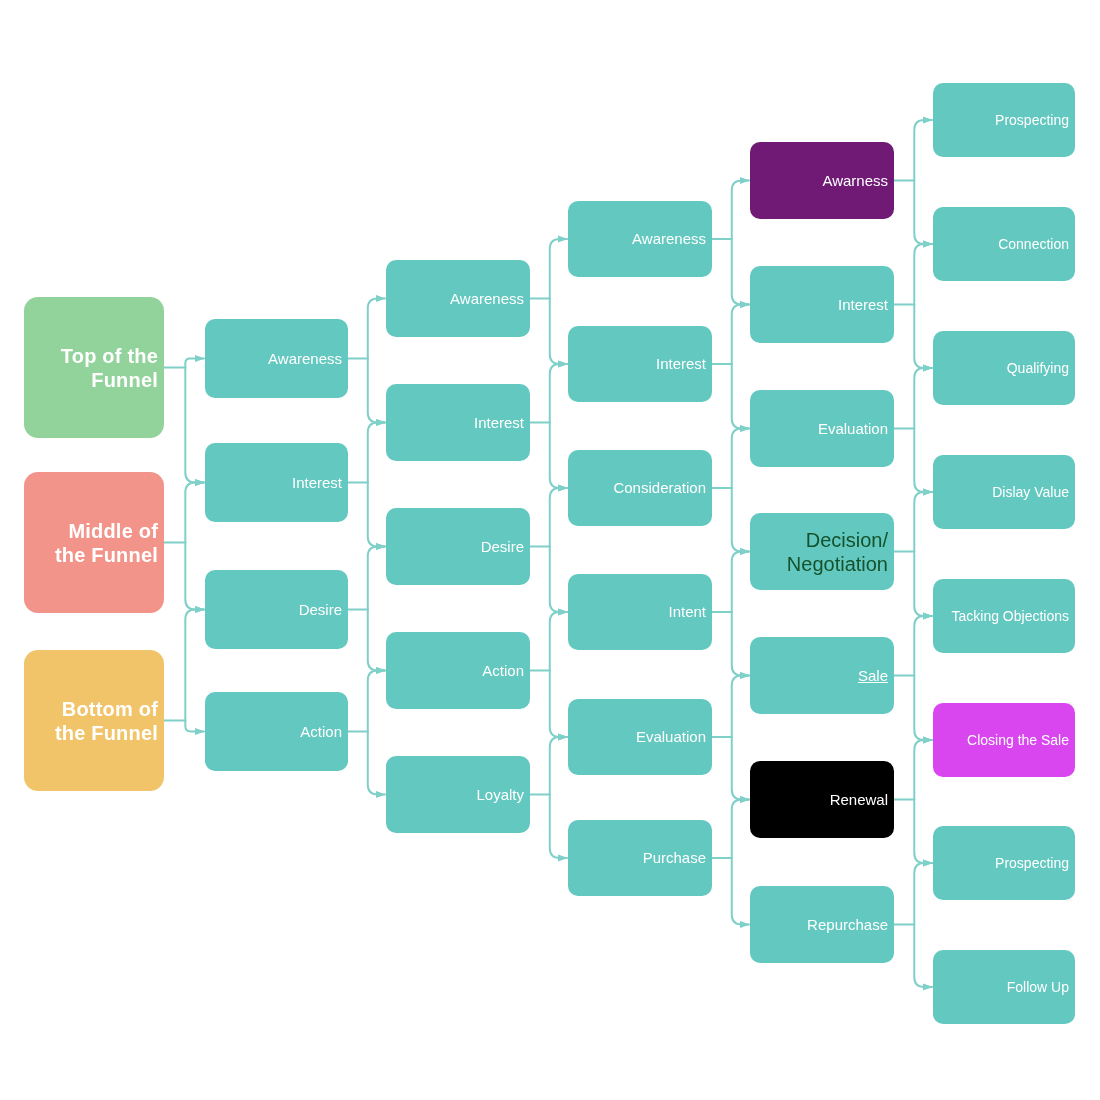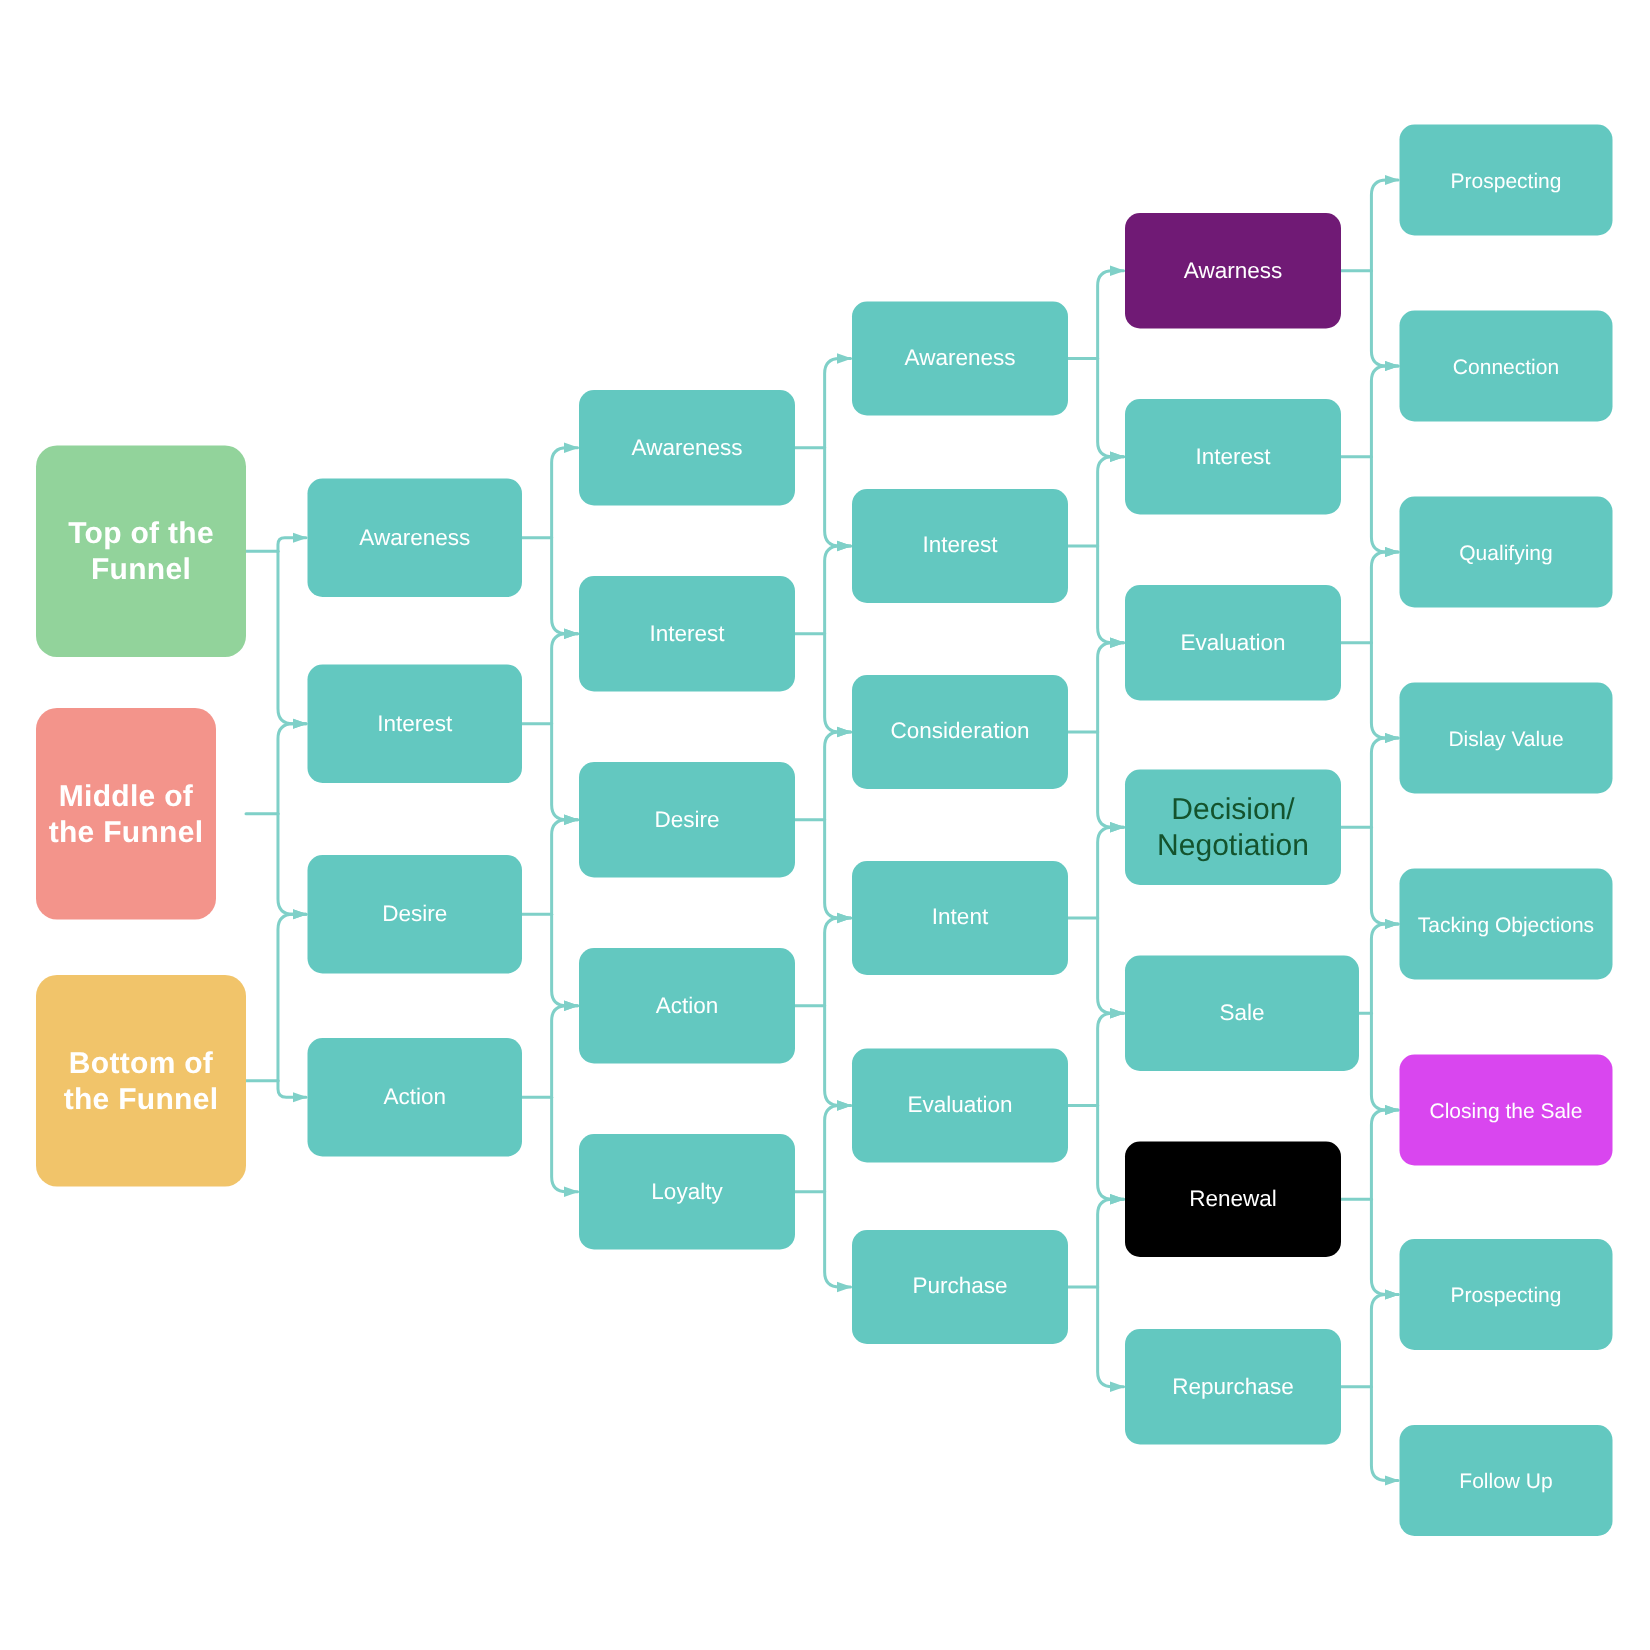--- a/index.html
+++ b/index.html
@@ -41,20 +41,21 @@
   }
   .node.level0 {
     border-radius: 14px;
     font-weight: bold;
     letter-spacing: 0.2px;
   }
   .node .label {
     display: block;
     width: 100%;
     white-space: pre-line;
+    text-align: right;
   }
 </style>
 </head>
 <body>
 
 <div id="canvas" style="background: rgb(255, 255, 255);">
   <svg id="wires" viewBox="0 0 1100 1100" xmlns="http://www.w3.org/2000/svg">
       <defs>
         <marker id="arrowhead" viewBox="0 0 10 10" refX="9" refY="5" markerWidth="5" markerHeight="5" orient="auto-start-reverse">
           <path d="M0,1.5 L10,5 L0,8.5 z" fill="#7fd0c8"></path>
@@ -134,21 +135,21 @@
       <path d="M914.28,799.5 L914.28,853 Q914.28,863 924.28,863 L932,863" fill="none" stroke="#7fd0c8" stroke-width="2" stroke-linecap="round" marker-end="url(#arrowhead)"></path>
       <path d="M894,924.5 L914.28,924.5" fill="none" stroke="#7fd0c8" stroke-width="2" stroke-linecap="round"></path>
       <path d="M914.28,924.5 L914.28,873 Q914.28,863 924.28,863 L932,863" fill="none" stroke="#7fd0c8" stroke-width="2" stroke-linecap="round" marker-end="url(#arrowhead)"></path>
       <path d="M914.28,924.5 L914.28,977 Q914.28,987 924.28,987 L932,987" fill="none" stroke="#7fd0c8" stroke-width="2" stroke-linecap="round" marker-end="url(#arrowhead)"></path>
     </svg>
   <div id="nodes">
       <div class="node level0" style="left: 24px; top: 297px; width: 140px; height: 141px; background: rgb(146, 211, 155); font-size: 20px; color: rgb(255, 255, 255);">
         <span class="label">Top of the
 Funnel</span>
       </div>
-      <div class="node level0" style="left: 24px; top: 472px; width: 120px; height: 141px; background: rgb(243, 148, 139); font-size: 20px; color: rgb(255, 255, 255);">
+      <div class="node level0" style="left: 24px; top: 472px; width: 140px; height: 141px; background: rgb(243, 148, 139); font-size: 20px; color: rgb(255, 255, 255);">
         <span class="label">Middle of
 the Funnel</span>
       </div>
       <div class="node level0" style="left: 24px; top: 650px; width: 140px; height: 141px; background: rgb(241, 196, 106); font-size: 20px; color: rgb(255, 255, 255);">
         <span class="label">Bottom of
 the Funnel</span>
       </div>
       <div class="node level1" style="left: 205px; top: 319px; width: 143px; height: 79px; background: rgb(99, 200, 192); font-size: 15px; color: rgb(255, 255, 255);">
         <span class="label">Awareness</span>
       </div>
@@ -200,21 +201,21 @@
       <div class="node level4" style="left: 750px; top: 266px; width: 144px; height: 77px; background: rgb(99, 200, 192); font-size: 15px; color: rgb(255, 255, 255);">
         <span class="label">Interest</span>
       </div>
       <div class="node level4" style="left: 750px; top: 390px; width: 144px; height: 77px; background: rgb(99, 200, 192); font-size: 15px; color: rgb(255, 255, 255);">
         <span class="label">Evaluation</span>
       </div>
       <div class="node level4" style="left: 750px; top: 513px; width: 144px; height: 77px; background: rgb(99, 200, 192); font-size: 20px; color: #14532d;">
         <span class="label">Decision/
 Negotiation</span>
       </div>
-      <div class="node level4" style="left: 750px; top: 637px; width: 156px; height: 77px; background: rgb(99, 200, 192); font-size: 15px; color: rgb(255, 255, 255);">
+      <div class="node level4" style="left: 750px; top: 637px; width: 144px; height: 77px; background: rgb(99, 200, 192); font-size: 15px; color: rgb(255, 255, 255); text-decoration: underline;">
         <span class="label">Sale</span>
       </div>
       <div class="node level4" style="left: 750px; top: 761px; width: 144px; height: 77px; background: #000000; font-size: 15px; color: rgb(255, 255, 255);">
         <span class="label">Renewal</span>
       </div>
       <div class="node level4" style="left: 750px; top: 886px; width: 144px; height: 77px; background: rgb(99, 200, 192); font-size: 15px; color: rgb(255, 255, 255);">
         <span class="label">Repurchase</span>
       </div>
       <div class="node level5" style="left: 933px; top: 83px; width: 142px; height: 74px; background: rgb(99, 200, 192); font-size: 14px; color: rgb(255, 255, 255);">
         <span class="label">Prospecting</span>

